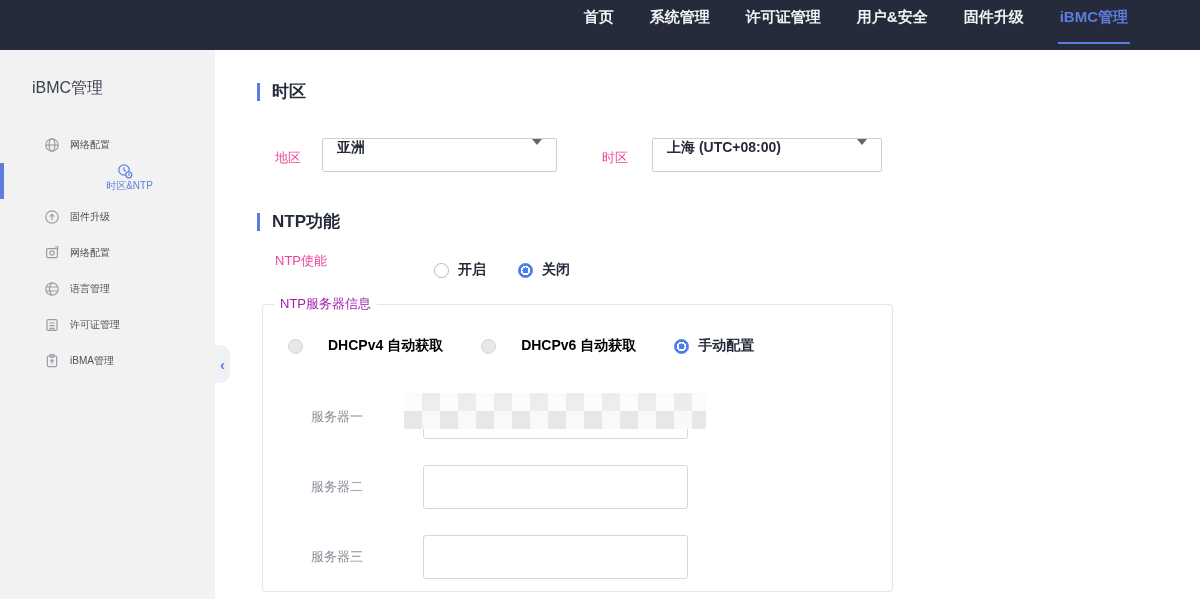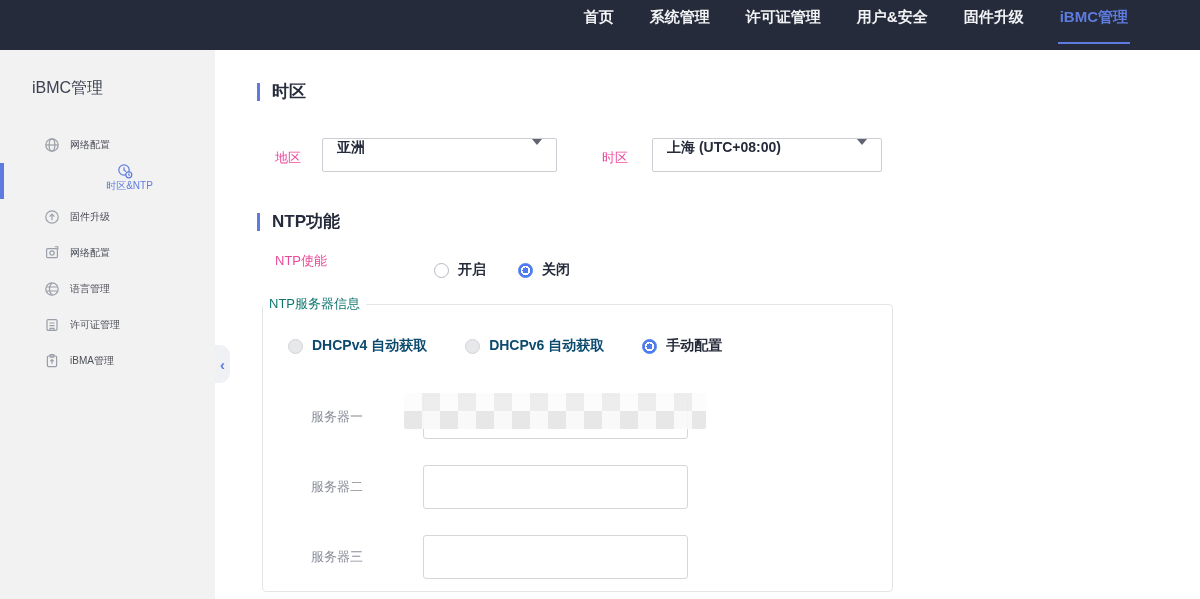--- a/index.html
+++ b/index.html
@@ -192,35 +192,35 @@
   .radio.disabled {
     background: #e7e8ea;
     border: 1px solid #d2d4d8;
   }
   .radio-label {
     font-size: 14px;
     font-weight: 600;
     color: #252b3a;
     white-space: nowrap;
   }
-  .radio-label.disabled { color: #0c4a6e; font-weight: 600; }
+  .radio-label.disabled { color: #000000; font-weight: 600; margin-left: 16px; }
 
   
   .server-fieldset {
     position: absolute;
     left: 262px; top: 295px;
     width: 631px; height: 297px;
     border: 1px solid #e3e5e9;
     border-radius: 4px;
   }
   .server-fieldset legend {
-    margin-left: 0;
+    margin-left: 11px;
     padding: 0 6px;
     font-size: 13px;
-    color: #0f766e;
+    color: #a21caf;
   }
   .server-row {
     position: absolute;
     left: 48px;
     display: flex;
     align-items: center;
   }
   .server-label {
     width: 112px;
     font-size: 13px;

